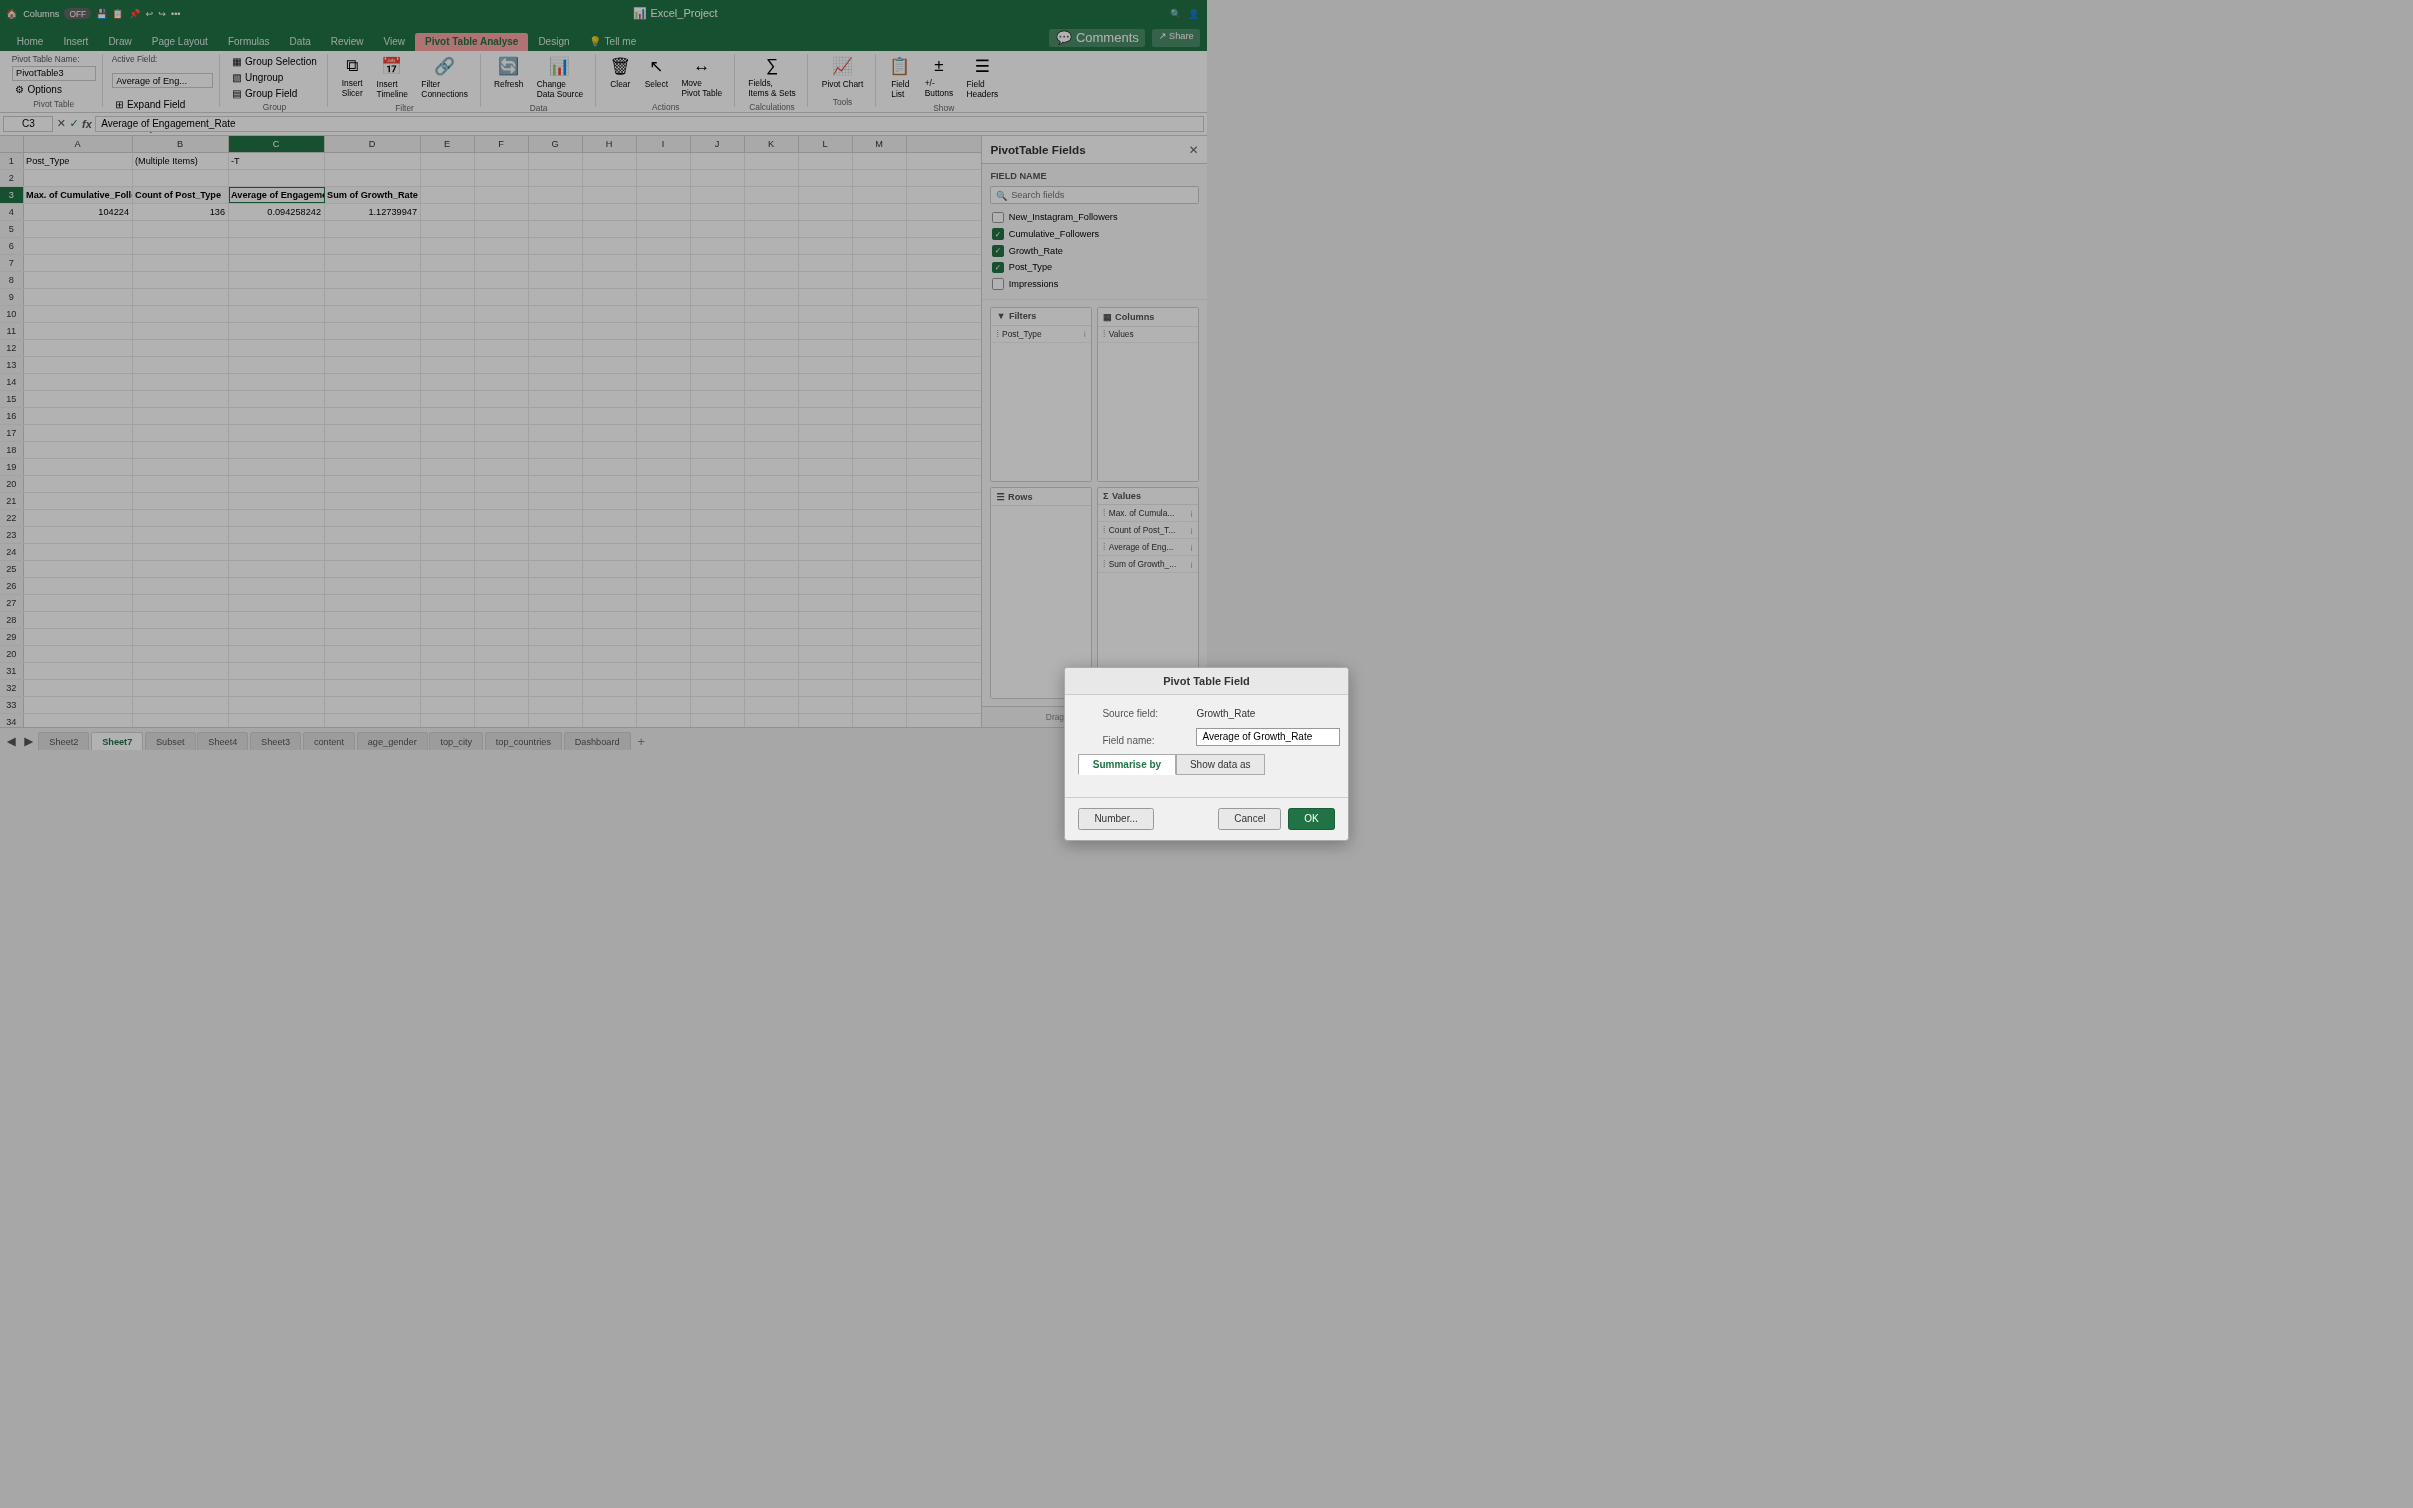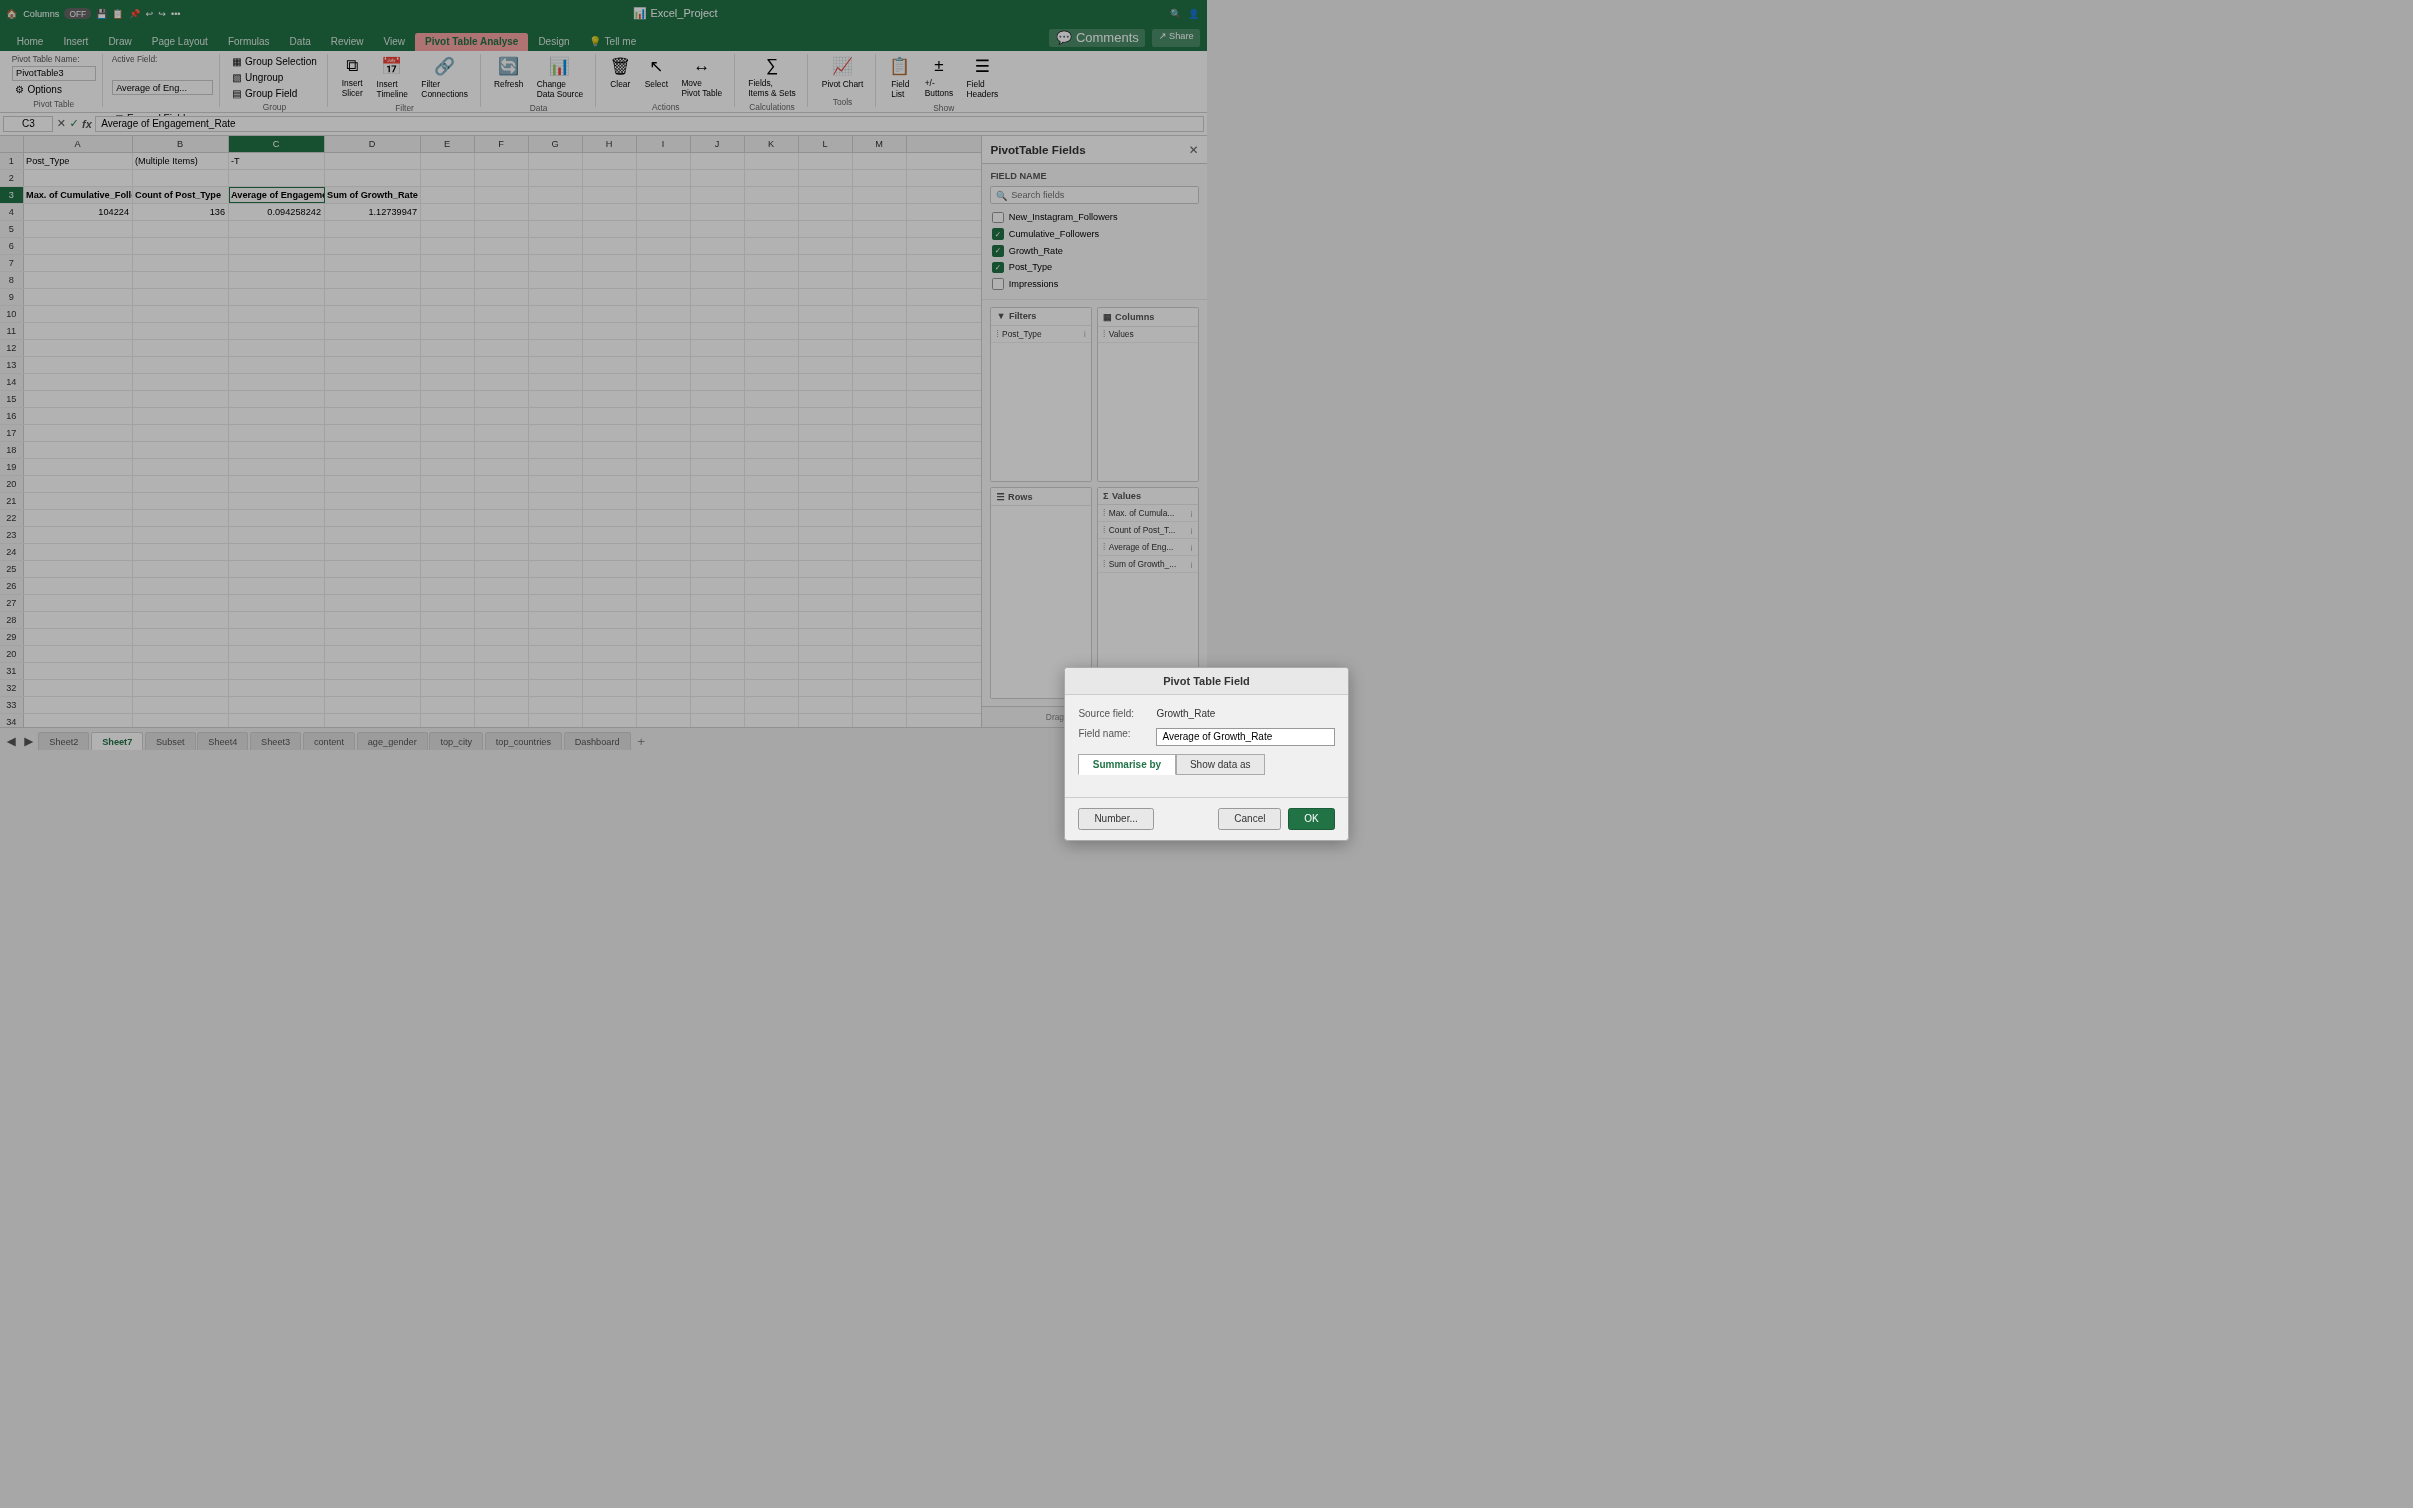--- a/index.html
+++ b/index.html
@@ -328,23 +328,24 @@
       font-size: 11px;
       font-weight: 600;
       color: #333;
       border-bottom: 0.8px solid #ccc;
       border-radius: 3.4px 3.4px 0 0;
       text-align: center;
     }
     .modal-body { padding: 13.4px; }
     .modal-field {
       display: flex;
-      align-items: flex-start;
-      gap: 3px;
+      align-items: flex-end;
+      gap: 19px;
       margin-bottom: 8.4px;
+      margin-left: 24px;
     }
     .modal-field-label { font-size: 10px; color: #555; min-width: 75px; }
     .modal-field-value { font-size: 10px; color: #333; font-weight: 500; }
     .modal-field-input {
       flex: 1;
       border: 0.8px solid #999;
       padding: 2.5px 5px;
       font-size: 10px;
       background: white;
     }
@@ -453,21 +454,21 @@
       <input type="text" style="border: 0.8px solid rgb(204, 204, 204); padding: 1.7px 3.4px; font-size: 9.2px; width: 84px;" value="PivotTable3">
       <div class="ribbon-btn" style="flex-direction:row;gap:3.4px;padding:1.7px 3.4px;">
         <span>⚙</span>
         <span>Options</span>
       </div>
     </div>
     <span class="ribbon-group-label">Pivot Table</span>
   </div>
 
   <div class="ribbon-group">
-    <div style="display:flex;flex-direction:column;gap:16px;">
+    <div style="display:flex;flex-direction:column;gap:9px;">
       <span style="font-size:8.4px;color:#555;">Active Field:</span>
       <input type="text" style="border: 0.8px solid rgb(204, 204, 204); padding: 1.7px 3.4px; font-size: 9.2px; width: 101px;" value="Average of Eng...">
       <div style="display:flex;gap:3.4px;">
         <div class="ribbon-btn small">
           <span>⊞</span>
           <span>Expand Field</span>
         </div>
       </div>
       <div class="ribbon-btn small">
         <span>⊟</span>

